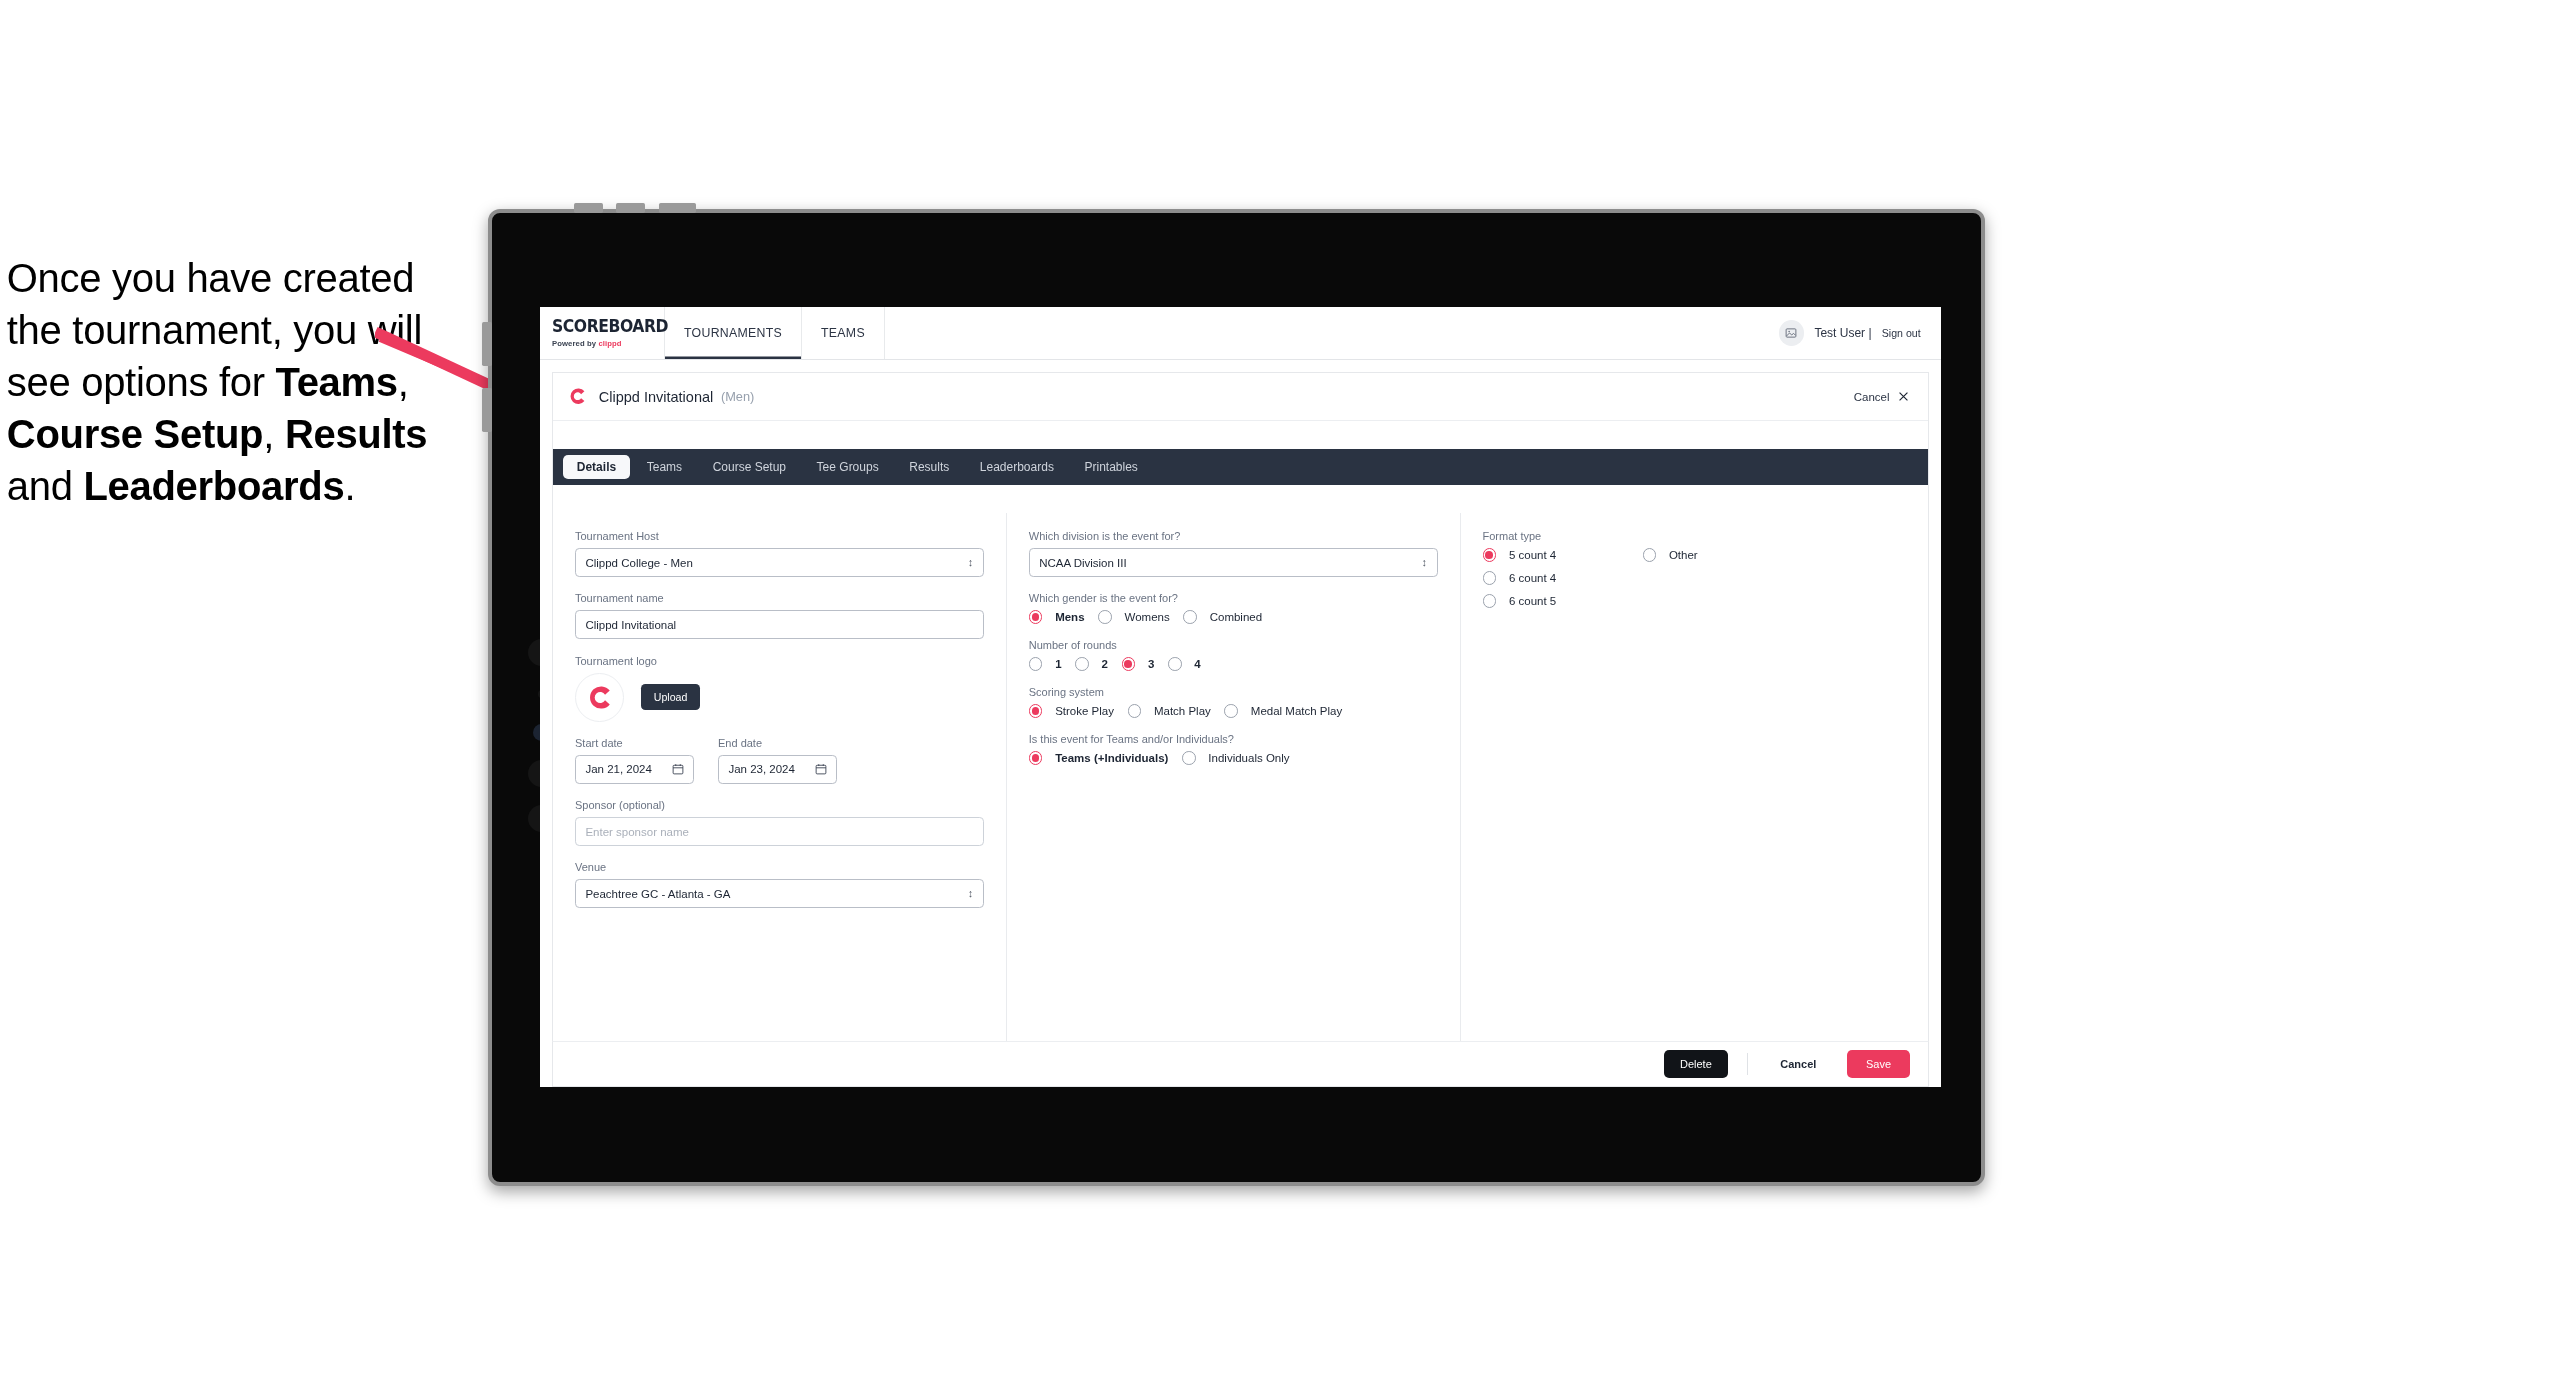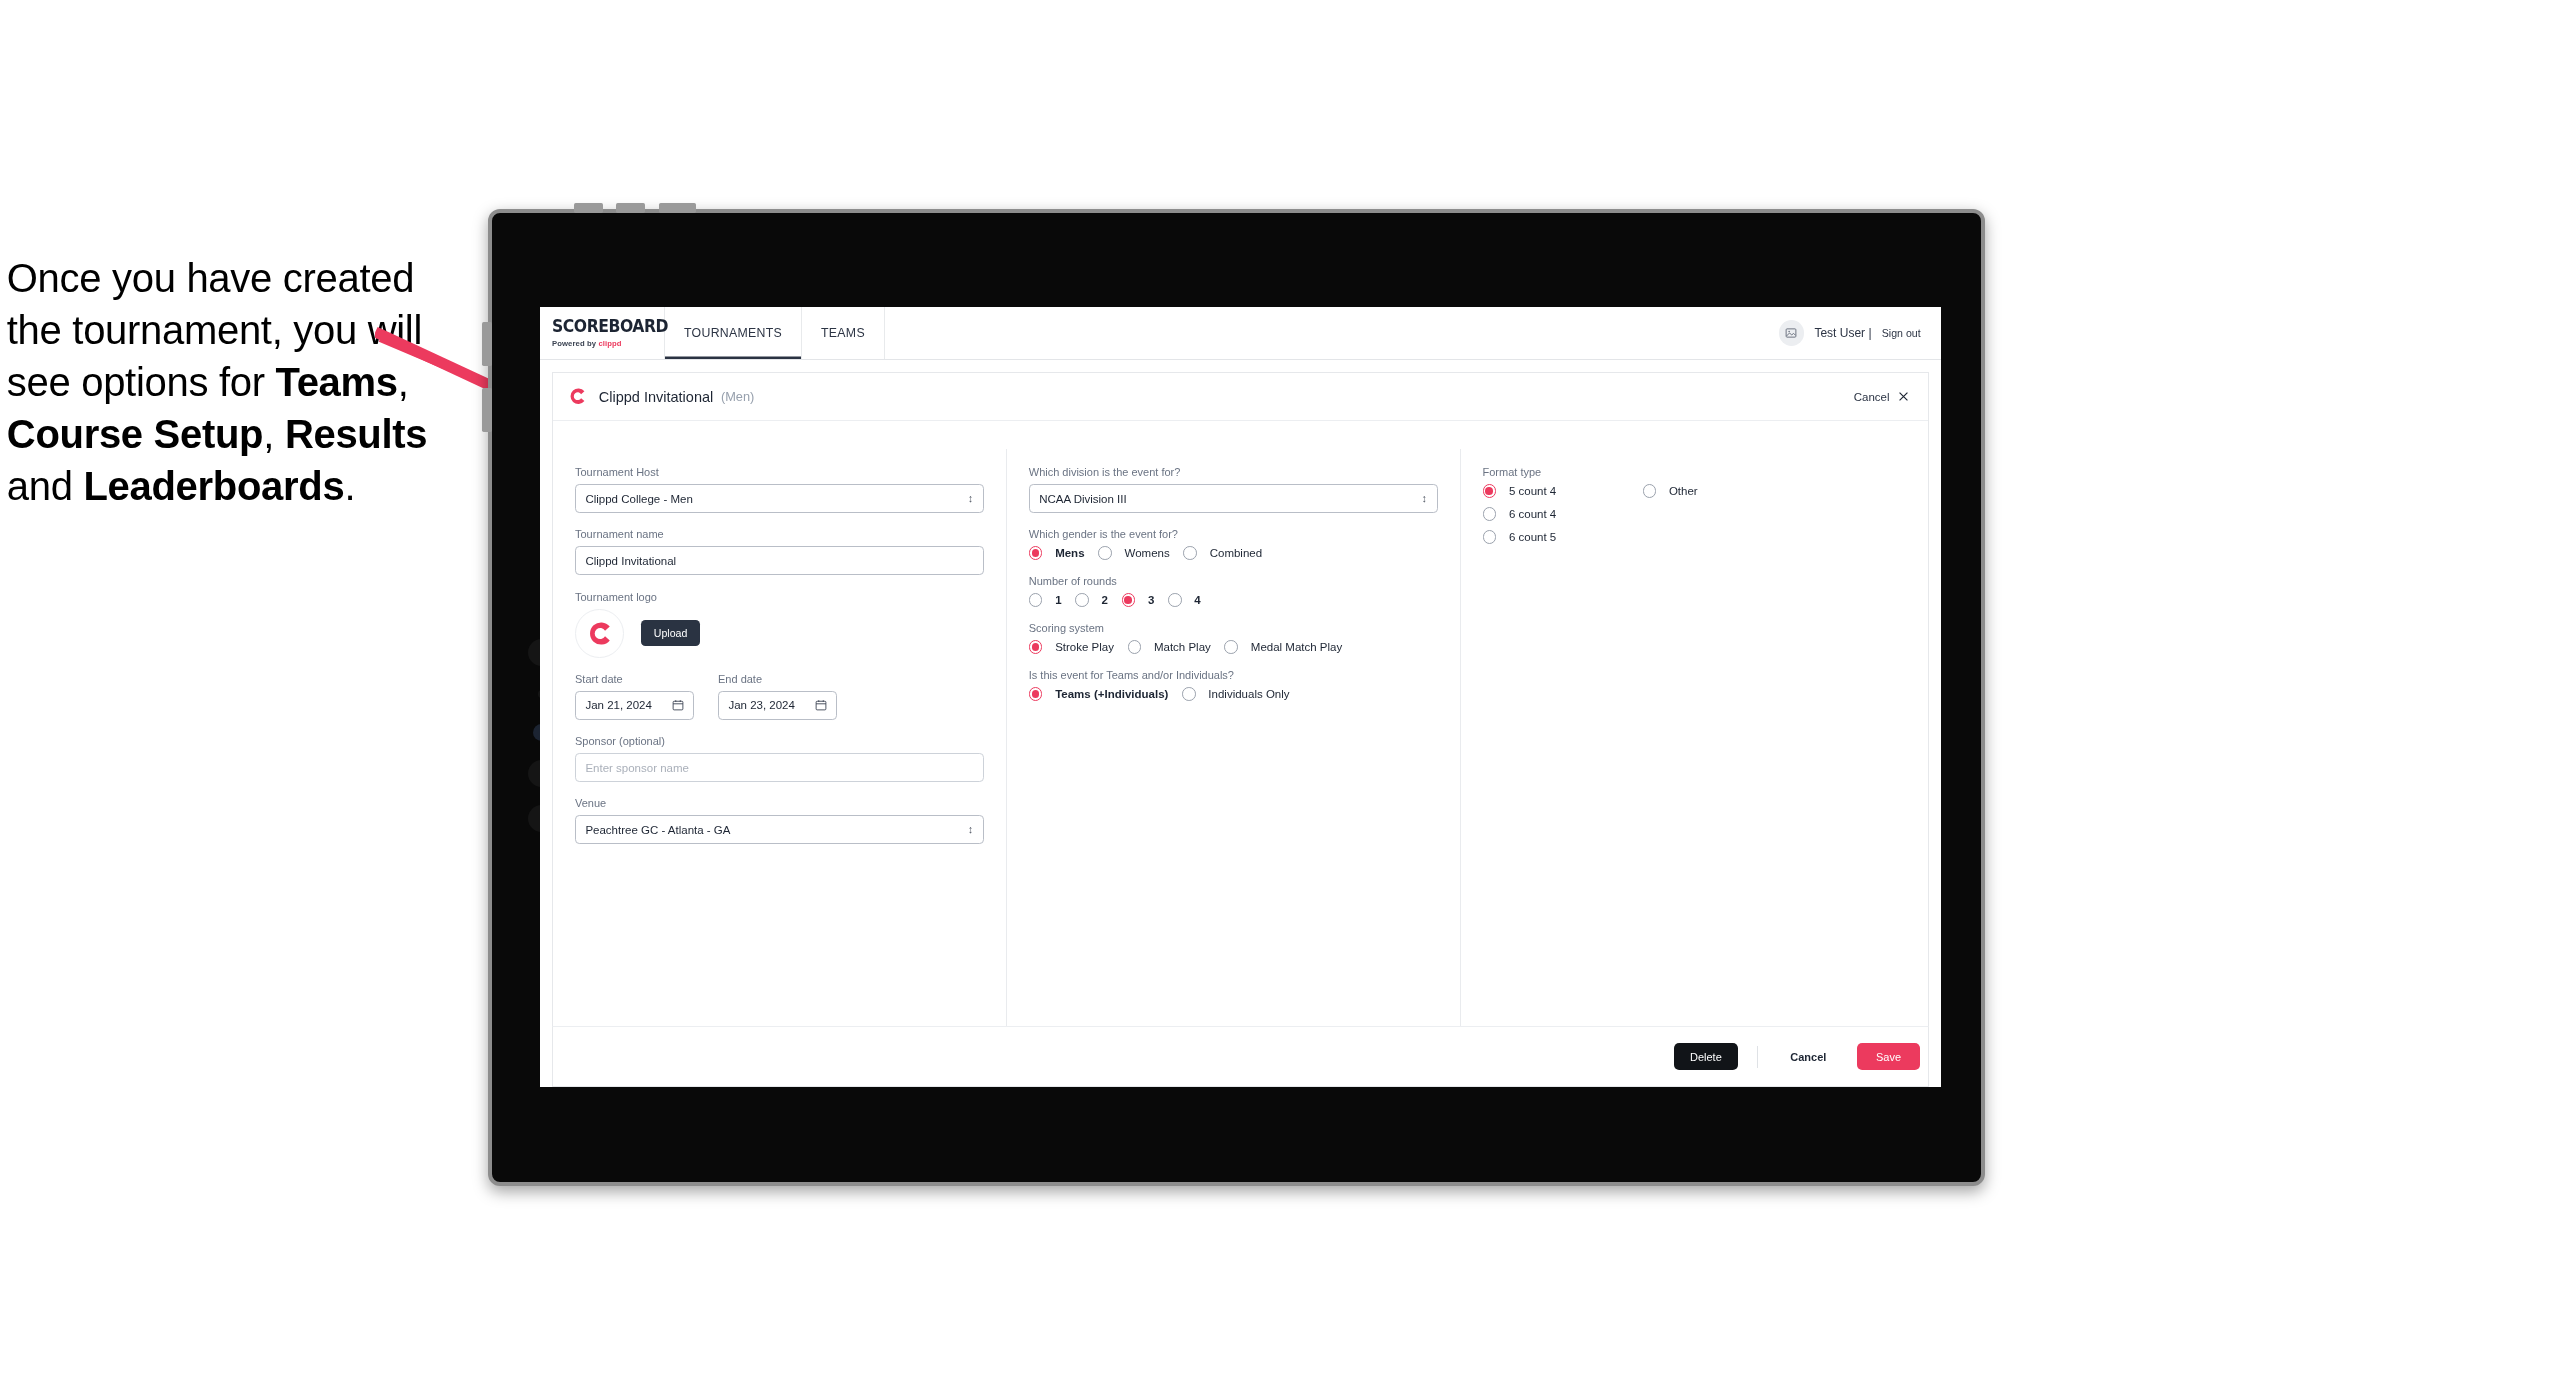--- a/index.html
+++ b/index.html
@@ -192,23 +192,23 @@
   .rlabel { font-size: 11.5px; color: #1d2533; white-space: nowrap; margin-left: 6px; }
   .rlabel.b { font-weight: 600; }
 
   .fmt-wrap { display: flex; }
   .fmt-col-a { width: 128px; }
   .fmt-col-b { padding-left: 32px; }
   .fmt-col-a .ropt { margin-bottom: 9.4px; }
 
   
   .footer {
-    height: 61px; background: #fff; border: 0.9px solid #e6e8eb; border-top: 0.9px solid #eceef1;
+    height: 46px; background: #fff; border: 0.9px solid #e6e8eb; border-top: 0.9px solid #eceef1;
     display: flex; align-items: center; justify-content: flex-end;
-    gap: 0; padding-right: 8px;
+    gap: 0; padding-right: 18px;
   }
   .btn { font-size: 11px; border-radius: 5.1px; cursor: pointer; }
   .btn-delete { background: #111418; color: #fff; padding: 7.7px 16px; }
   .vdiv { width: 0.9px; height: 22px; background: #dfe2e6; margin: 0 19px; }
   .btn-cancel { color: #1d2533; font-weight: 600; padding: 7.7px 13.6px; }
   .btn-save { background: #ec3a5e; color: #fff; padding: 7.7px 19px; margin-left: 17px; font-weight: 500; }
 </style>
 </head>
 <body>
 
@@ -275,20 +275,29 @@
             <div class="t-name">Clippd Invitational</div>
             <div class="t-gender">(Men)</div>
             <div class="t-cancel">
               <span>Cancel</span>
               <svg width="11" height="11" viewBox="0 0 14 14" stroke="#1d2533" stroke-width="1.5">
                 <path d="M2 2 L12 12 M12 2 L2 12"></path>
               </svg>
             </div>
           </div>
 
+          <div class="tabstrip">
+            <div class="tab active"><span>Details</span></div>
+            <div class="tab"><span>Teams</span></div>
+            <div class="tab"><span>Course Setup</span></div>
+            <div class="tab"><span>Tee Groups</span></div>
+            <div class="tab"><span>Results</span></div>
+            <div class="tab"><span>Leaderboards</span></div>
+            <div class="tab"><span>Printables</span></div>
+          </div>
 
           <div class="cols">
 
             <div class="col col-1">
               <label class="flabel">Tournament Host</label>
               <div class="field">
                 <span>Clippd College - Men</span>
                 <span class="chev">↕</span>
               </div>
               <div class="fgap"></div>

